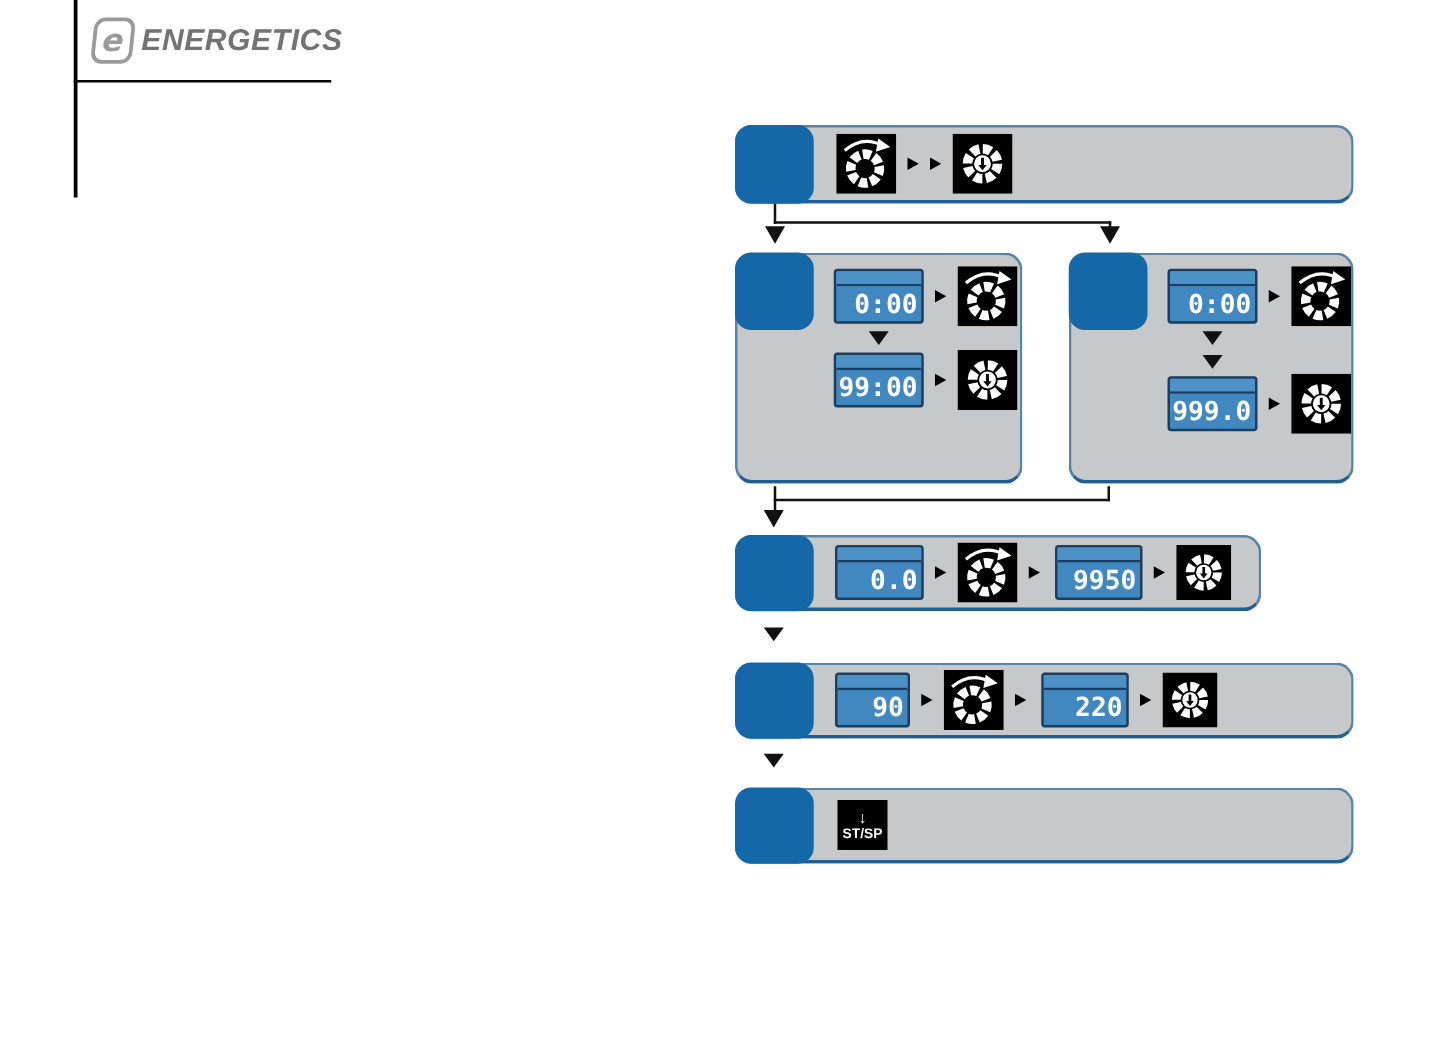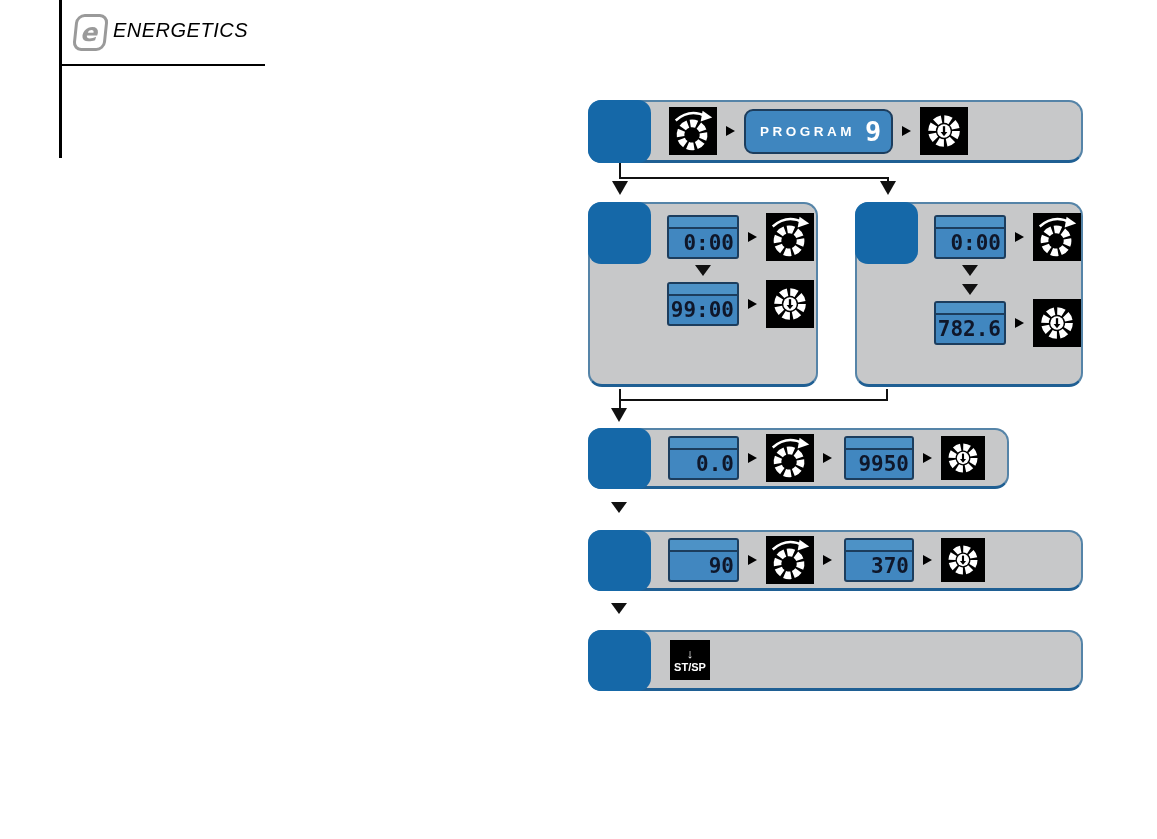--- a/index.html
+++ b/index.html
@@ -6,37 +6,37 @@
   body { background:#ffffff; font-family:"Liberation Sans", sans-serif; }
   .page { position:relative; width:1157px; height:839px; background:#ffffff; overflow:hidden; }
 
   
   .vline { position:absolute; left:59px; top:0; width:3px; height:158px; background:#000; }
   .hline { position:absolute; left:59px; top:64px; width:206px; height:2px; background:#000; }
   .logo-mark { position:absolute; left:74px; top:14px; width:33px; height:37px;
     border:3px solid #9a9a9a; border-radius:9px; color:#9a9a9a;
     font-family:"DejaVu Sans", sans-serif; font-weight:bold; font-style:italic; font-size:25px;
     display:flex; align-items:center; justify-content:center; transform:skewX(-6deg); }
-  .logo-text { position:absolute; left:113px; top:19px; color:#000000;
-    font-weight:normal; font-style:italic; font-size:20px; letter-spacing:0.5px; }
+  .logo-text { position:absolute; left:113px; top:19px; color:#737373;
+    font-weight:bold; font-style:italic; font-size:24px; letter-spacing:0.5px; }
 
   
   .flow-box { position:absolute; background:#c7c8c9; border:2px solid #5584a8;
     border-bottom:3px solid #1f5f93; border-radius:14px; }
   .blue-tab { position:absolute; left:-2px; top:-2px; background:#1568a8; border-radius:13px; }
 
   .box-content { position:absolute; top:50%; transform:translateY(-50%);
     display:flex; align-items:center; gap:9px; }
   .col { position:absolute; display:flex; flex-direction:column; }
   .hrow { display:flex; align-items:center; gap:9px; }
 
   
   .lcd { width:72px; border:2px solid #1c3d5d; background:#4187c0; border-radius:3px; }
   .lcd .hdr { height:12px; background:#4d92c6; border-bottom:2px solid #1c3d5d; border-radius:1px 1px 0 0; }
-  .lcd .val { height:28px; line-height:28px; color:#0f172a;
+  .lcd .val { height:28px; line-height:28px; color:#ffffff;
     font-family:"DejaVu Sans Mono", monospace; font-weight:bold; font-size:21px;
     text-align:right; padding-right:3px; white-space:nowrap; overflow:hidden; }
 
   .prog { height:45px; border:2px solid #1c3d5d; background:#3f86bf; border-radius:9px;
     display:flex; align-items:center; padding:0 10px 0 14px; gap:10px; }
   .prog .plabel { color:#fff; font-size:13.5px; font-weight:bold; letter-spacing:3.5px; }
   .prog .pval { color:#fff; font-family:"DejaVu Sans Mono", monospace; font-weight:bold; font-size:27px; }
 
   
   .arrow-r { width:0; height:0; border-top:5px solid transparent; border-bottom:5px solid transparent;
@@ -76,24 +76,20 @@
     <div class="box-content" style="left:79px">
       <span class="icon48">
         <svg width="48" height="48" viewBox="0 0 50 50">
           <rect x="0" y="0" width="50" height="50" fill="#000"></rect>
           <circle cx="24" cy="29" r="12" fill="none" stroke="#fff" stroke-width="8" stroke-dasharray="6.8 2.6" transform="rotate(-10 24 29)"></circle>
           <path d="M7 14 Q 22 1 39 10" fill="none" stroke="#fff" stroke-width="2.6"></path>
           <polygon points="35,4 45,11 33,15" fill="#fff"></polygon>
         </svg>
       </span>
       <span class="arrow-r"></span>
-      <div class="prog">
-        <span class="plabel">PROGRAM</span>
-        <span class="pval">9</span>
-      </div>
       <span class="arrow-r"></span>
       <span class="icon48">
         <svg width="48" height="48" viewBox="0 0 50 50">
           <rect x="0" y="0" width="50" height="50" fill="#000"></rect>
           <circle cx="25" cy="25" r="12.5" fill="none" stroke="#fff" stroke-width="8" stroke-dasharray="6.9 2.9"></circle>
           <circle cx="25" cy="25" r="7" fill="#fff"></circle>
           <line x1="25" y1="20" x2="25" y2="27" stroke="#000" stroke-width="2.4"></line>
           <polygon points="21.5,26 28.5,26 25,30.5" fill="#000"></polygon>
         </svg>
       </span>
@@ -160,21 +156,21 @@
             <path d="M7 14 Q 22 1 39 10" fill="none" stroke="#fff" stroke-width="2.6"></path>
             <polygon points="35,4 45,11 33,15" fill="#fff"></polygon>
           </svg>
         </span>
       </div>
       <div class="tri-down vtri"></div>
       <div class="tri-down vtri"></div>
       <div class="hrow">
         <div class="lcd">
           <div class="hdr"></div>
-          <div class="val">782.6</div>
+          <div class="val">999.0</div>
         </div>
         <span class="arrow-r"></span>
         <span class="icon48">
           <svg width="48" height="48" viewBox="0 0 50 50">
             <rect x="0" y="0" width="50" height="50" fill="#000"></rect>
             <circle cx="25" cy="25" r="12.5" fill="none" stroke="#fff" stroke-width="8" stroke-dasharray="6.9 2.9"></circle>
             <circle cx="25" cy="25" r="7" fill="#fff"></circle>
             <line x1="25" y1="20" x2="25" y2="27" stroke="#000" stroke-width="2.4"></line>
             <polygon points="21.5,26 28.5,26 25,30.5" fill="#000"></polygon>
           </svg>
@@ -220,37 +216,37 @@
         </svg>
       </span>
     </div>
   </div>
 
   <div class="carrow" style="left:611px;top:502px;border-top-width:11px"></div>
 
   <div class="flow-box" style="left:588px;top:530px;width:495px;height:61px">
     <div class="blue-tab" style="width:63px;height:61px"></div>
     <div class="box-content" style="left:78px">
-      <div class="lcd" style="width:71px">
+      <div class="lcd" style="width:60px">
         <div class="hdr"></div>
         <div class="val">90</div>
       </div>
       <span class="arrow-r"></span>
       <span class="icon48">
         <svg width="48" height="48" viewBox="0 0 50 50">
           <rect x="0" y="0" width="50" height="50" fill="#000"></rect>
           <circle cx="24" cy="29" r="12" fill="none" stroke="#fff" stroke-width="8" stroke-dasharray="6.8 2.6" transform="rotate(-10 24 29)"></circle>
           <path d="M7 14 Q 22 1 39 10" fill="none" stroke="#fff" stroke-width="2.6"></path>
           <polygon points="35,4 45,11 33,15" fill="#fff"></polygon>
         </svg>
       </span>
       <span class="arrow-r"></span>
       <div class="lcd" style="width:70px;margin-left:3px">
         <div class="hdr"></div>
-        <div class="val">370</div>
+        <div class="val">220</div>
       </div>
       <span class="arrow-r"></span>
       <span class="icon48" style="width:44px;height:44px">
         <svg width="44" height="44" viewBox="0 0 50 50">
           <rect x="0" y="0" width="50" height="50" fill="#000"></rect>
           <circle cx="25" cy="25" r="12.5" fill="none" stroke="#fff" stroke-width="8" stroke-dasharray="6.9 2.9"></circle>
           <circle cx="25" cy="25" r="7" fill="#fff"></circle>
           <line x1="25" y1="20" x2="25" y2="27" stroke="#000" stroke-width="2.4"></line>
           <polygon points="21.5,26 28.5,26 25,30.5" fill="#000"></polygon>
         </svg>

